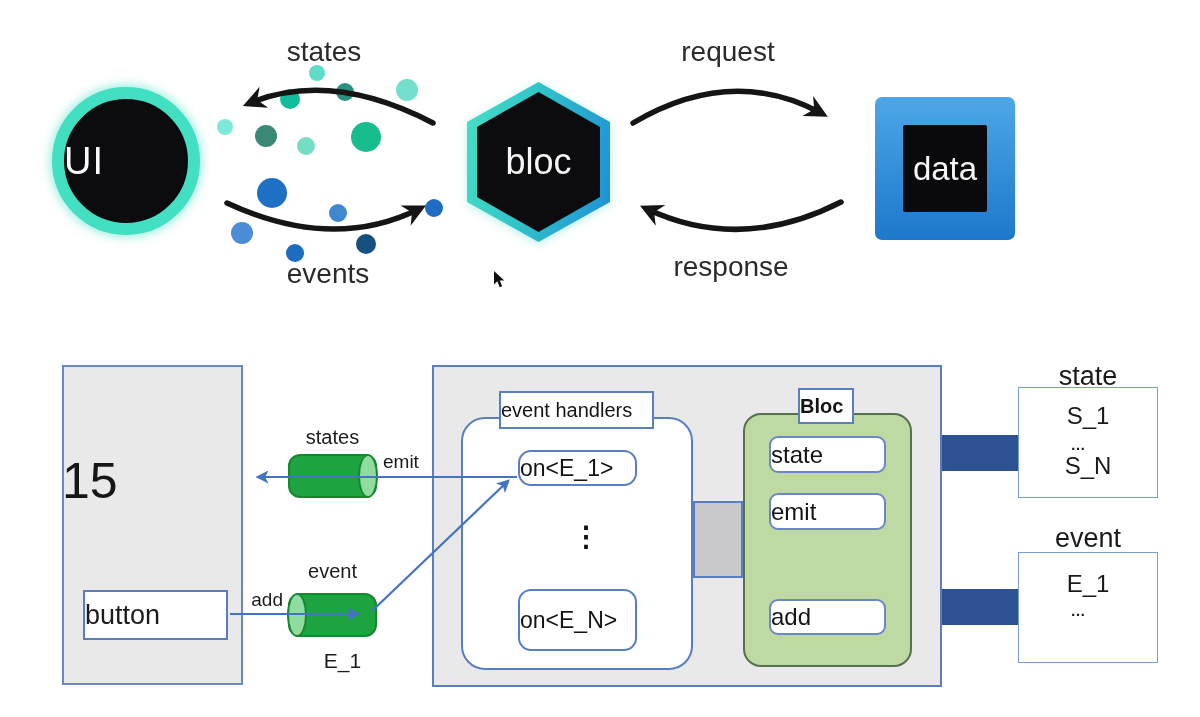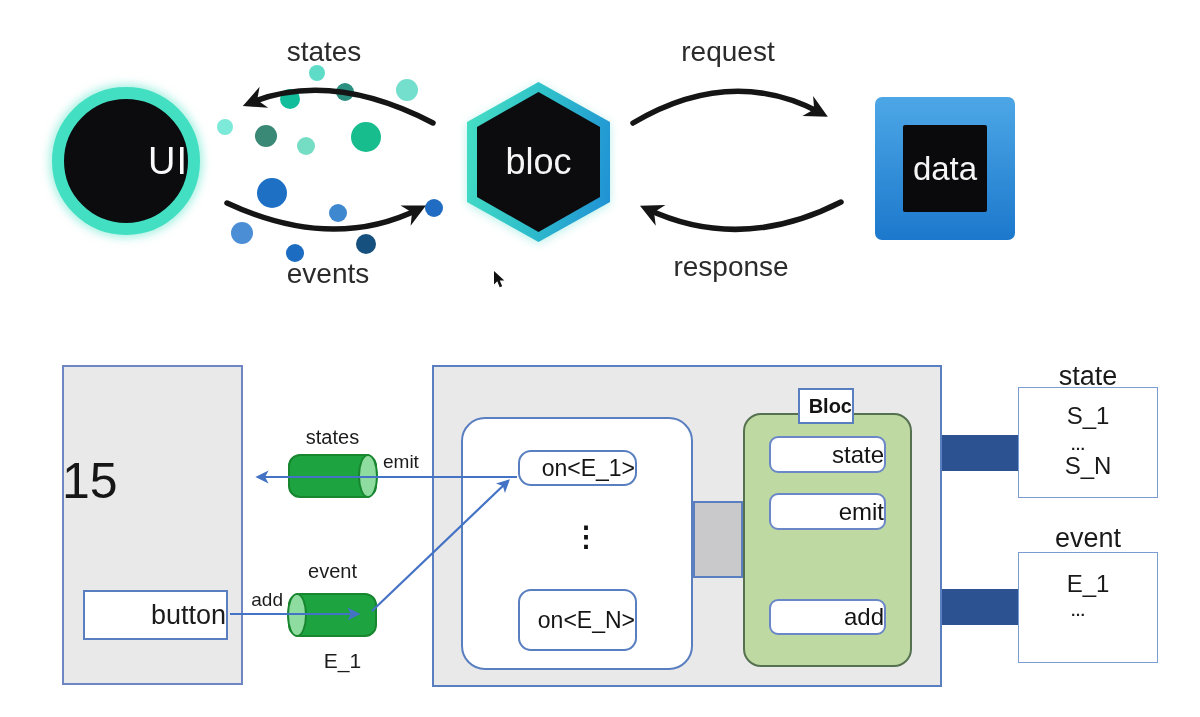--- a/index.html
+++ b/index.html
@@ -1,21 +1,21 @@
 <!DOCTYPE html>
 <html><head>
 <meta charset="utf-8">
 <style>
   html,body{margin:0;padding:0;background:#ffffff;}
   .stage{
     position:relative;width:1200px;height:717px;overflow:hidden;
     background:#ffffff;font-family:"Liberation Sans", sans-serif;color:#222;
   }
   .abs{position:absolute;}
-  .ctr{display:flex;align-items:center;justify-content:flex-end;}
+  .ctr{display:flex;align-items:center;justify-content:flex-start;}
   .lbl{color:#2b2b2b;text-align:center;}
 
   
   .ui-circle{
     left:52px;top:87px;width:148px;height:148px;border-radius:50%;
     background:#0c0c0e;border:12px solid #43dfc2;box-sizing:border-box;
     box-shadow:0 0 9px 3px rgba(98,230,204,.55);
   }
   .ui-circle .node-label{color:#fafafa;font-size:38px;font-weight:300;letter-spacing:1px;}
   .hex-wrap{left:467px;top:82px;width:143px;height:160px;
@@ -108,20 +108,21 @@
   <div class="abs stream-label" style="left:288px;top:560px;width:89px;">event</div>
   <div class="abs cyl" style="left:288px;top:593px;width:89px;height:44px;">
     <div class="cap cap-left"></div>
   </div>
   <div class="abs small-label" style="left:231px;top:589px;width:52px;text-align:right;">add</div>
   <div class="abs stream-label" style="left:299px;top:649px;width:87px;font-size:21px;">E_1</div>
 
   <div class="abs panel mybloc" style="border-color:#5a7fc0;"></div>
 
   <div class="abs whitebox eh-box"></div>
+  <div class="abs ctr whitebox eh-title">event handlers</div>
   <div class="abs ctr whitebox on-box" style="top:450px;height:36px;">on&lt;E_1&gt;</div>
   <div class="abs v-dots">⋮</div>
   <div class="abs ctr whitebox on-box" style="top:589px;height:62px;">on&lt;E_N&gt;</div>
 
   <div class="abs connector"></div>
   <div class="abs green-box"></div>
   <div class="abs ctr whitebox bloc-title">Bloc</div>
   <div class="abs ctr whitebox member" style="top:436px;height:37px;">state</div>
   <div class="abs ctr whitebox member" style="top:493px;height:37px;">emit</div>
   <div class="abs ctr whitebox member" style="top:599px;height:36px;">add</div>

